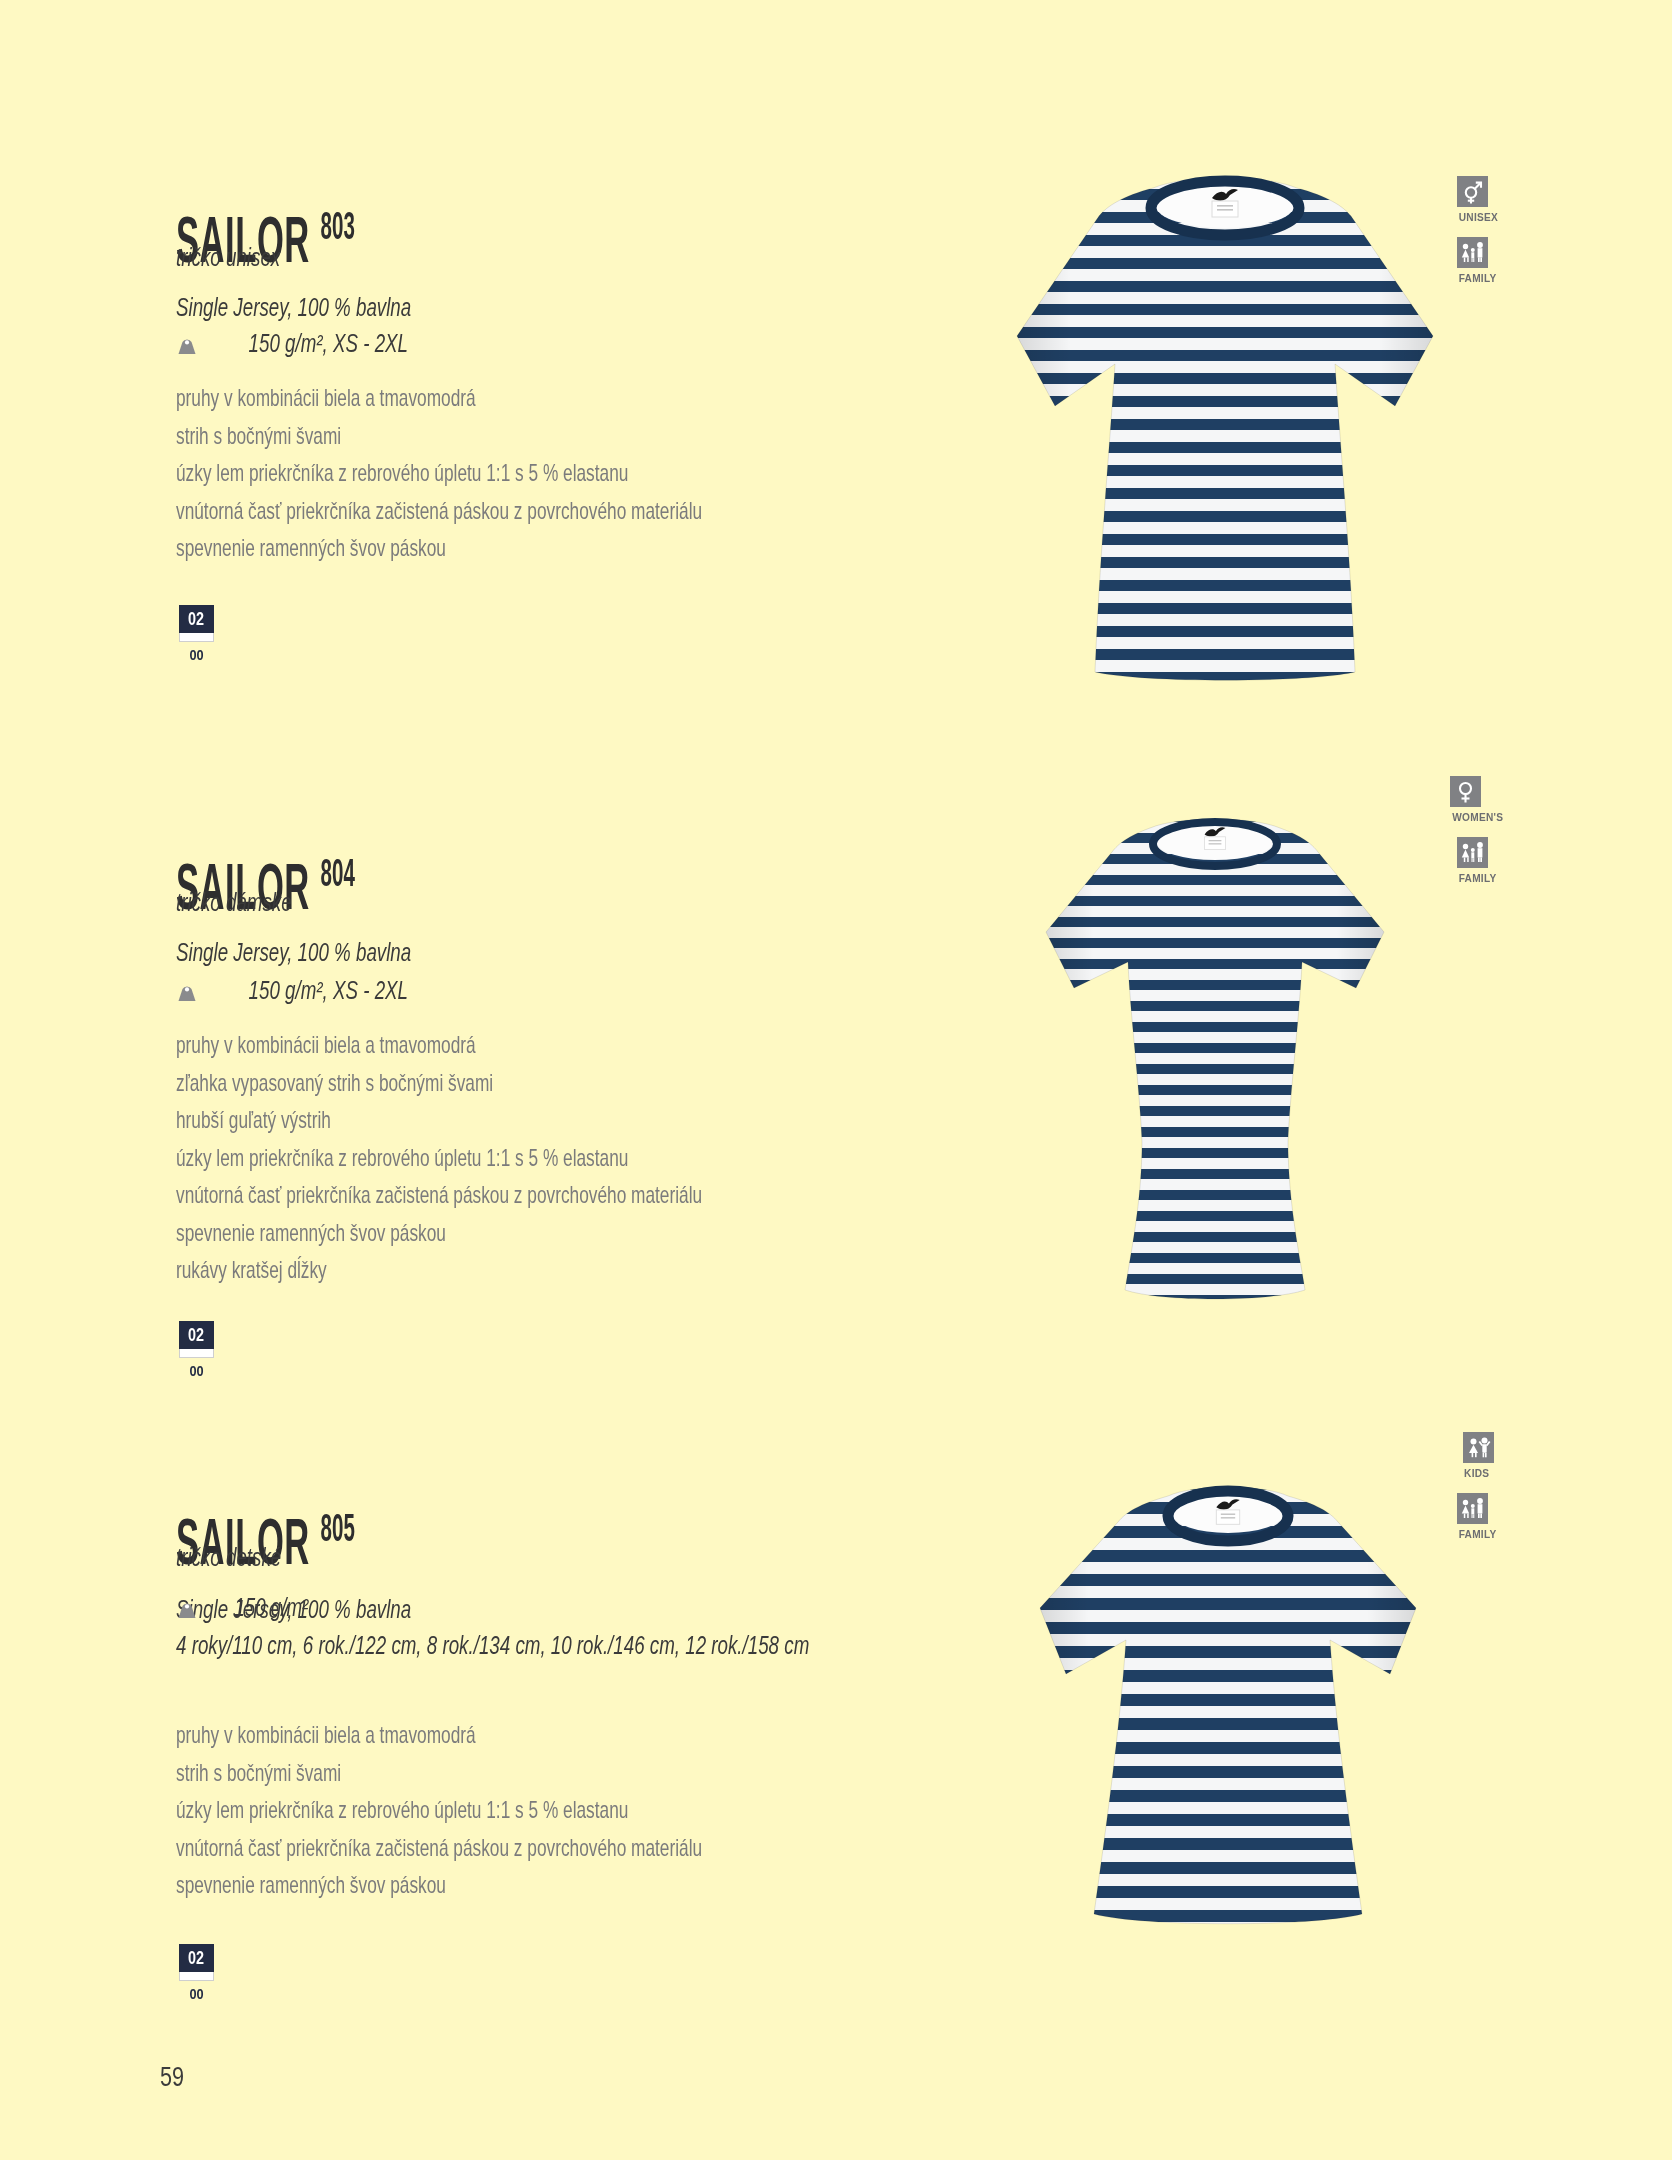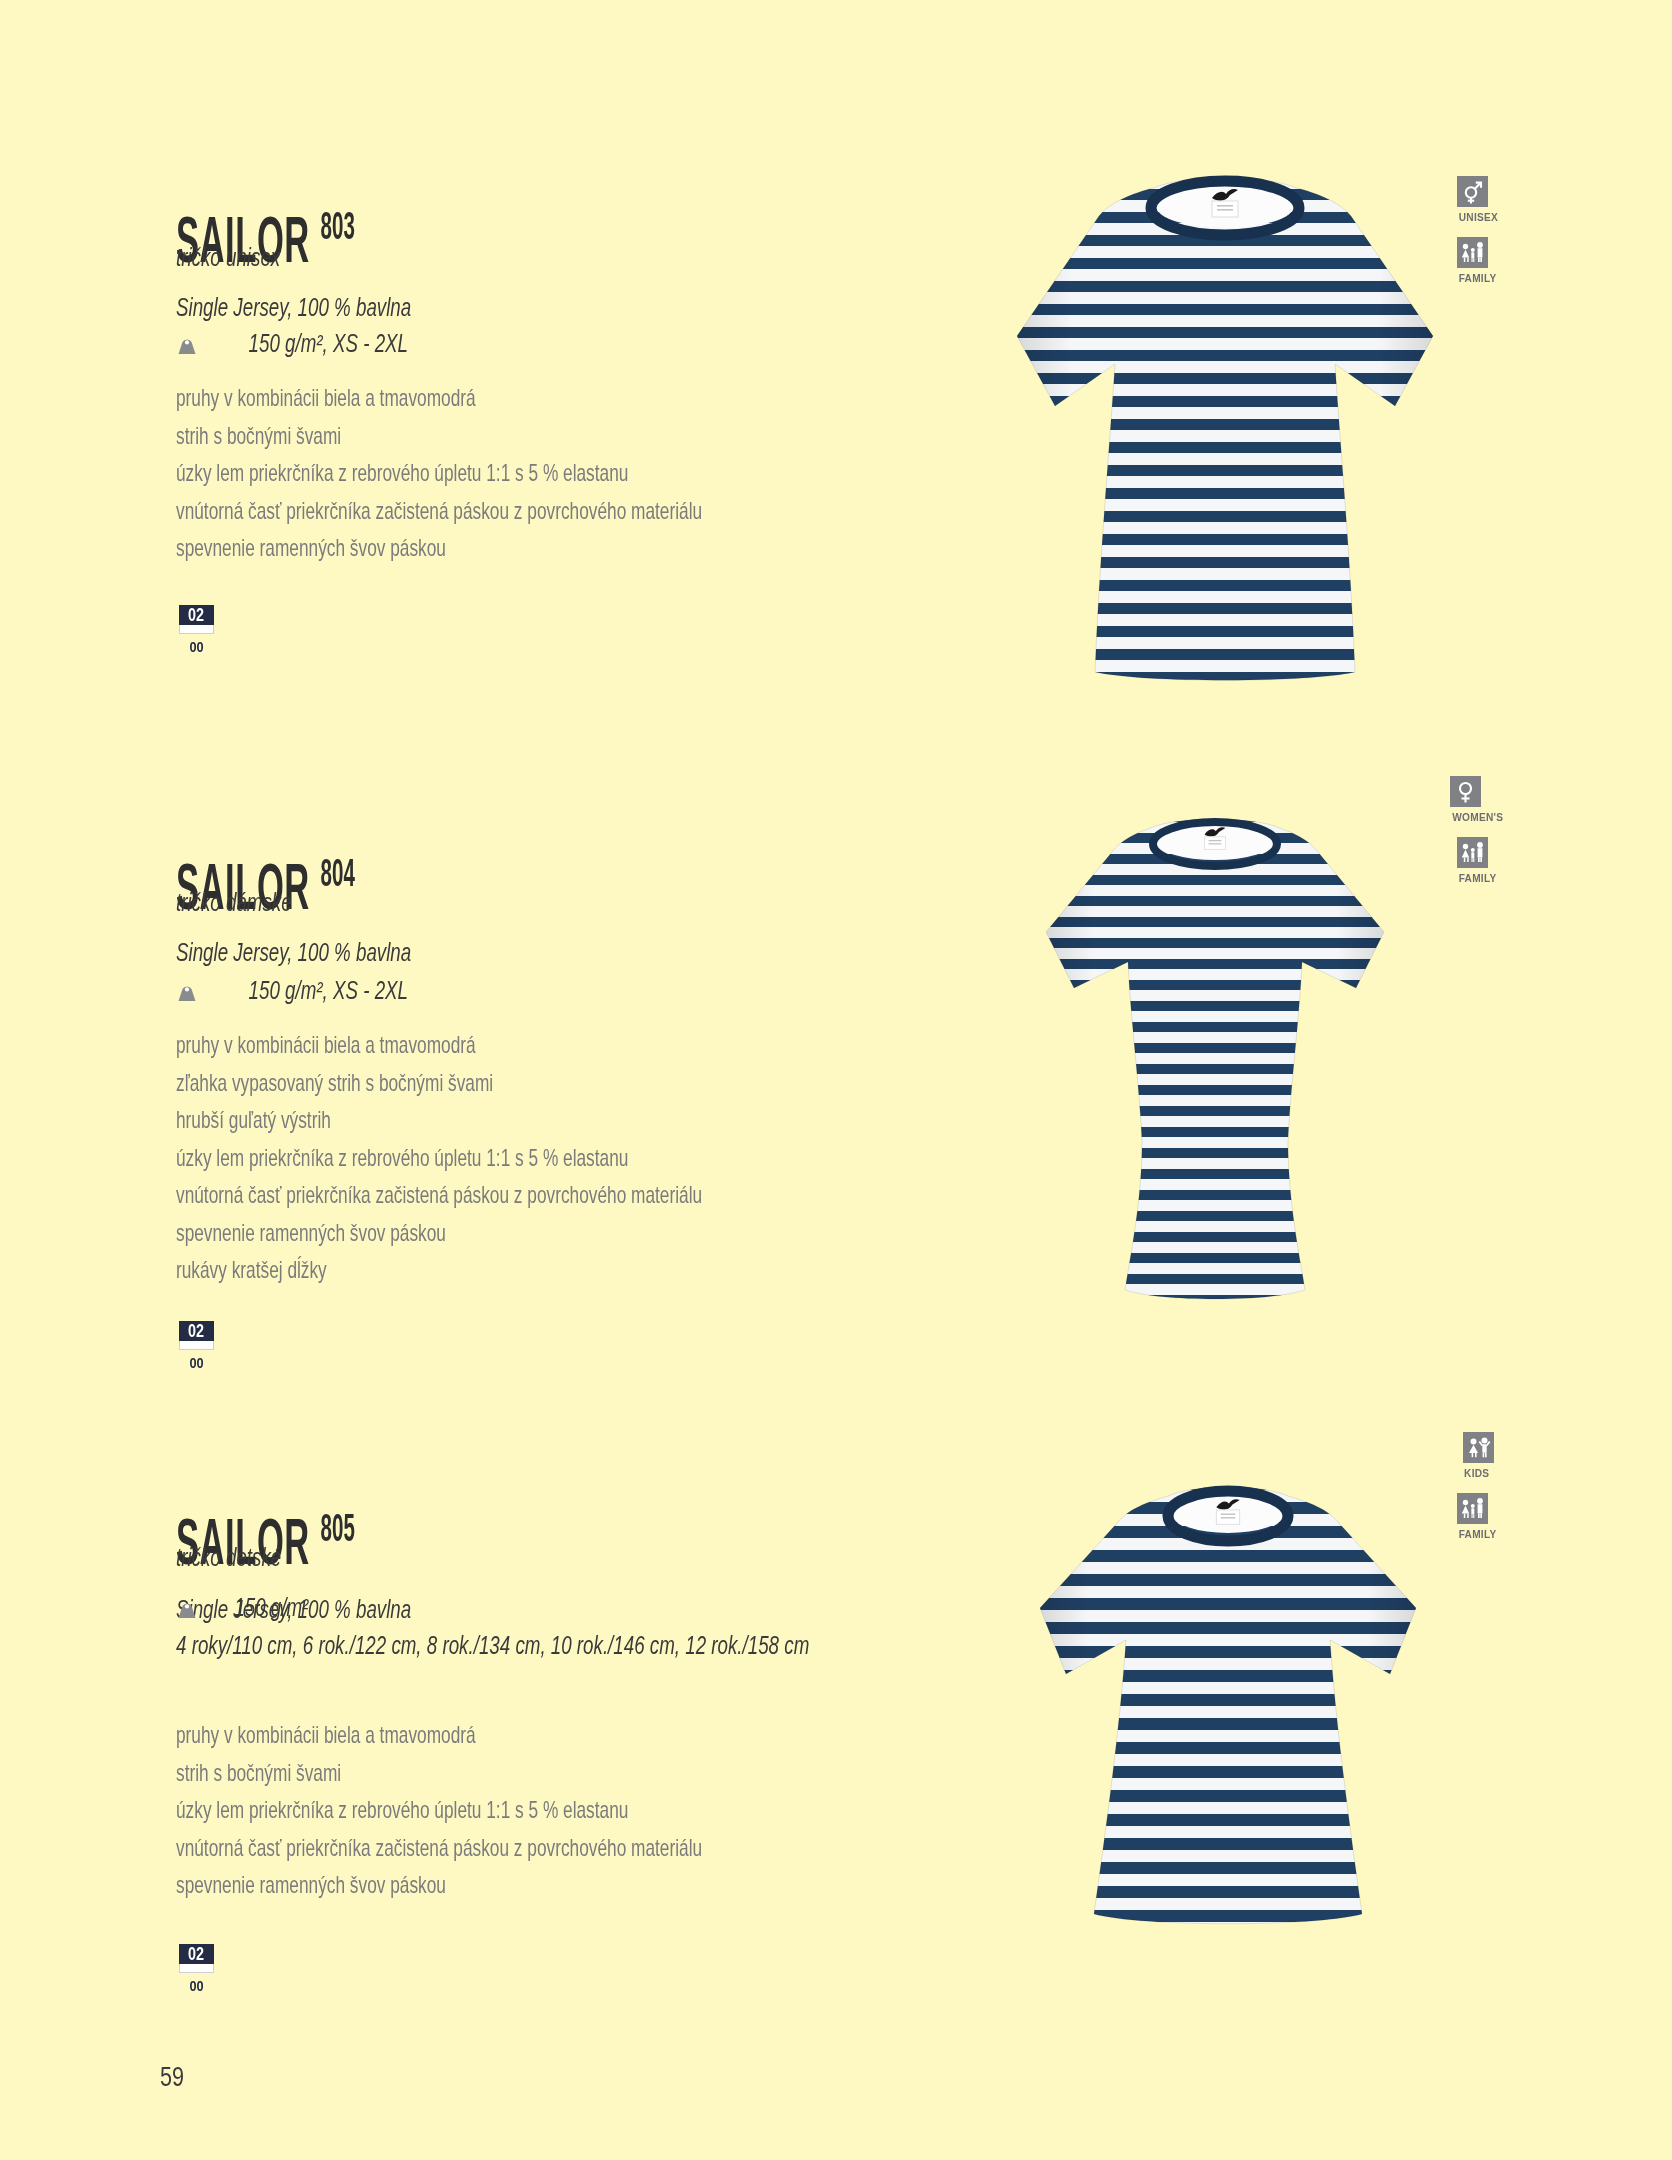--- a/index.html
+++ b/index.html
@@ -28,21 +28,21 @@
   .features{
     list-style:none; margin:0; padding:0;
     font-size:24px; color:var(--text-gray,#7b7b7c);
     transform:scaleX(0.72); white-space:nowrap;
   }
   .features li{line-height:37.5px;}
 
   
   .swatch{left:179px; width:35px; text-align:center;}
   .swatch-main{
-    width:35px; height:20px; background:var(--swatch-navy,#232c44);
+    width:35px; height:28px; background:var(--swatch-navy,#232c44);
     display:flex; align-items:center; justify-content:center;
   }
   .swatch-main span{
     color:#fff; font-size:18px; font-weight:700; transform:scaleX(0.8);
   }
   .swatch-strip{width:33px; height:8px; background:#ffffff; border:1px solid #cfcfcf; border-top:none;}
   .swatch-sub{
     margin-top:4px; font-size:15px; font-weight:700; color:var(--swatch-navy,#2b3040);
     transform:scaleX(0.85); transform-origin:center top;
   }

